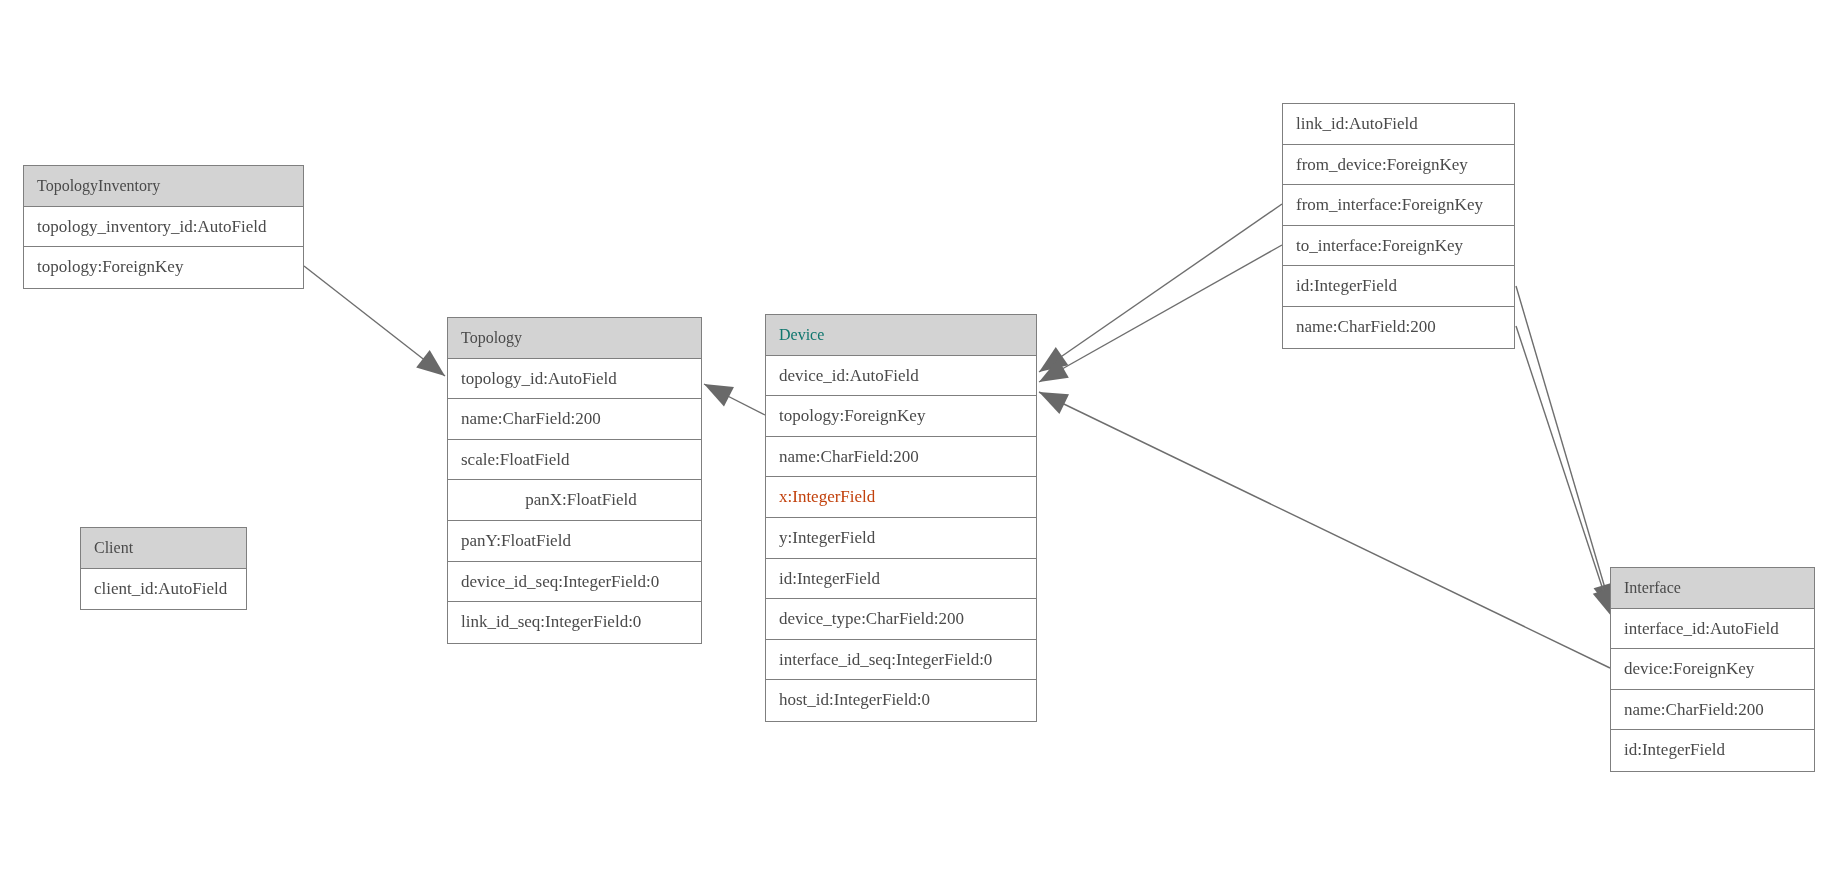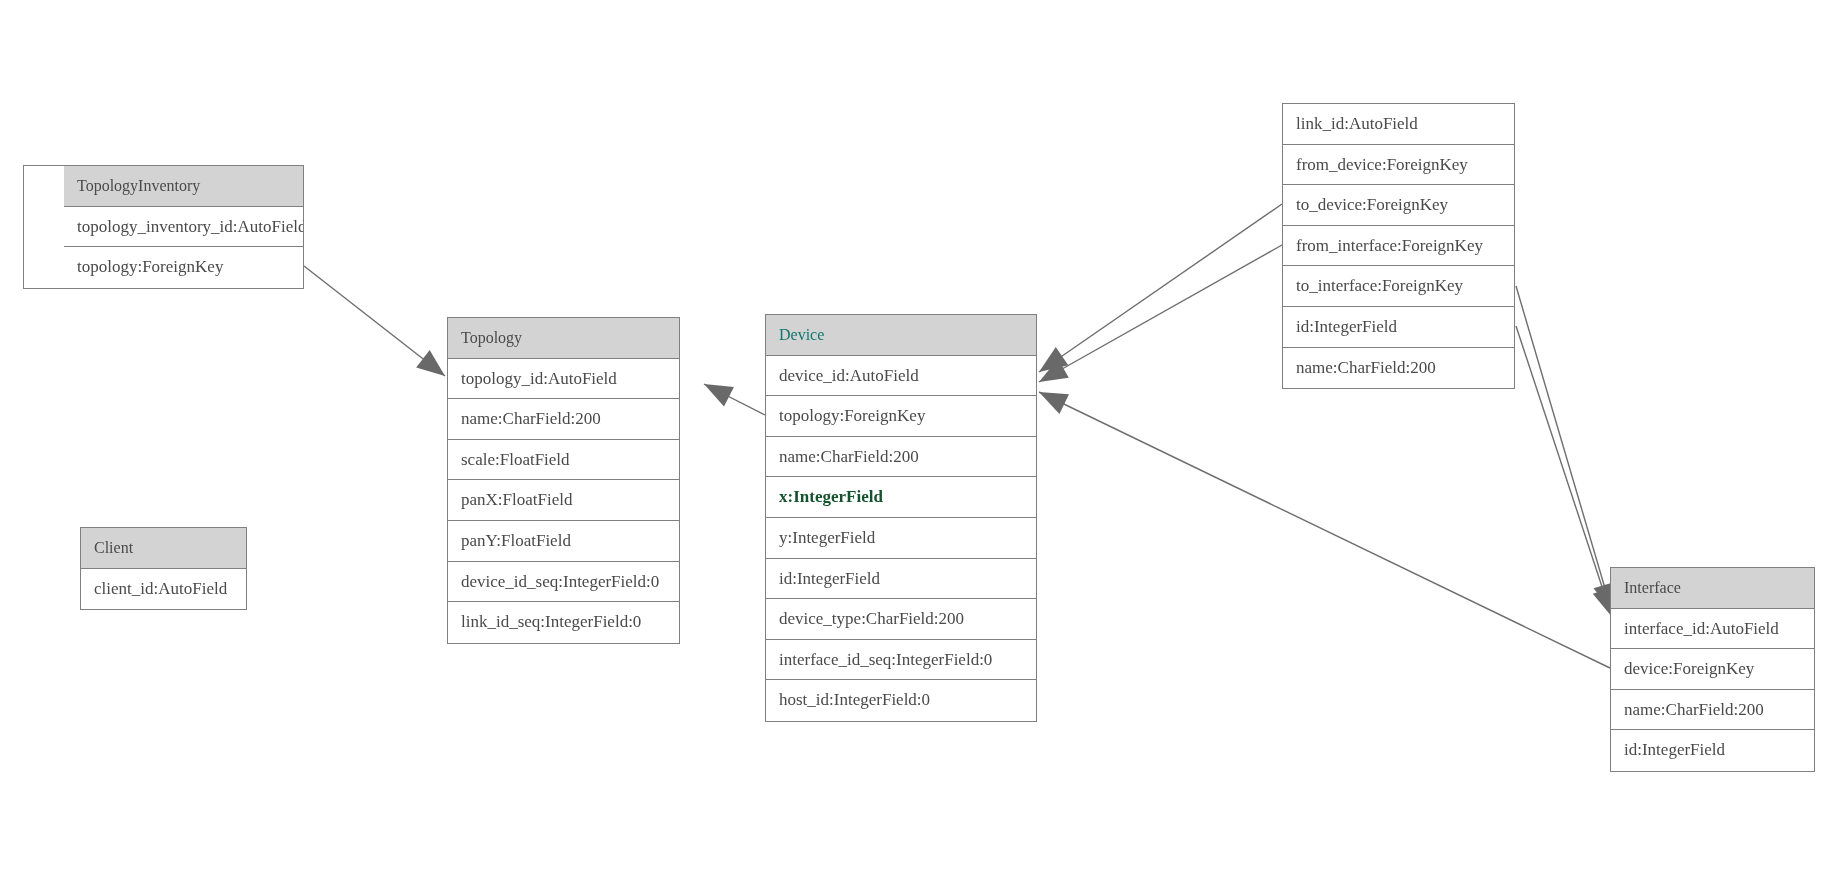--- a/index.html
+++ b/index.html
@@ -83,55 +83,54 @@
         <line class="rel-line" x1="304" y1="266" x2="445" y2="376" marker-end="url(#arrowhead)"></line>
         <line class="rel-line" x1="765" y1="415" x2="704" y2="384" marker-end="url(#arrowhead)"></line>
         <line class="rel-line" x1="1282" y1="204" x2="1039" y2="372" marker-end="url(#arrowhead)"></line>
         <line class="rel-line" x1="1282" y1="245" x2="1039" y2="382" marker-end="url(#arrowhead)"></line>
         <line class="rel-line" x1="1610" y1="668" x2="1039" y2="392" marker-end="url(#arrowhead)"></line>
         <line class="rel-line" x1="1516" y1="286" x2="1612" y2="612" marker-end="url(#arrowhead)"></line>
         <line class="rel-line" x1="1516" y1="326" x2="1612" y2="617" marker-end="url(#arrowhead)"></line>
       </g>
   </svg>
 
-<div class="entity" style="left: 23px; top: 165px; width: 281px; padding-left: 40px;">
+<div class="entity" style="left: 23px; top: 165px; width: 281px;">
       <div class="entity-header" style="color: rgb(74, 74, 74);">TopologyInventory</div>
       <div class="entity-row" style="color: rgb(74, 74, 74);">topology_inventory_id:AutoField</div>
       <div class="entity-row" style="color: rgb(74, 74, 74);">topology:ForeignKey</div>
     </div>
-    <div class="entity" style="left: 447px; top: 317px; width: 233px;">
+    <div class="entity" style="left: 447px; top: 317px; width: 255px;">
       <div class="entity-header" style="color: rgb(74, 74, 74);">Topology</div>
       <div class="entity-row" style="color: rgb(74, 74, 74);">topology_id:AutoField</div>
       <div class="entity-row" style="color: rgb(74, 74, 74);">name:CharField:200</div>
       <div class="entity-row" style="color: rgb(74, 74, 74);">scale:FloatField</div>
-      <div class="entity-row" style="color: rgb(74, 74, 74);">panX:FloatField</div>
+      <div class="entity-row" style="color: rgb(74, 74, 74); text-align: center;">panX:FloatField</div>
       <div class="entity-row" style="color: rgb(74, 74, 74);">panY:FloatField</div>
       <div class="entity-row" style="color: rgb(74, 74, 74);">device_id_seq:IntegerField:0</div>
       <div class="entity-row" style="color: rgb(74, 74, 74);">link_id_seq:IntegerField:0</div>
     </div>
     <div class="entity" style="left: 80px; top: 527px; width: 167px;">
       <div class="entity-header" style="color: rgb(74, 74, 74);">Client</div>
       <div class="entity-row" style="color: rgb(74, 74, 74);">client_id:AutoField</div>
     </div>
     <div class="entity" style="left: 765px; top: 314px; width: 272px;">
       <div class="entity-header" style="color: #0f766e;">Device</div>
       <div class="entity-row" style="color: rgb(74, 74, 74);">device_id:AutoField</div>
       <div class="entity-row" style="color: rgb(74, 74, 74);">topology:ForeignKey</div>
       <div class="entity-row" style="color: rgb(74, 74, 74);">name:CharField:200</div>
-      <div class="entity-row" style="color: #14532d; font-weight: bold;">x:IntegerField</div>
+      <div class="entity-row" style="color: #c2410c;">x:IntegerField</div>
       <div class="entity-row" style="color: rgb(74, 74, 74);">y:IntegerField</div>
       <div class="entity-row" style="color: rgb(74, 74, 74);">id:IntegerField</div>
       <div class="entity-row" style="color: rgb(74, 74, 74);">device_type:CharField:200</div>
       <div class="entity-row" style="color: rgb(74, 74, 74);">interface_id_seq:IntegerField:0</div>
       <div class="entity-row" style="color: rgb(74, 74, 74);">host_id:IntegerField:0</div>
     </div>
     <div class="entity" style="left: 1282px; top: 103px; width: 233px;">
       <div class="entity-row" style="color: rgb(74, 74, 74);">link_id:AutoField</div>
       <div class="entity-row" style="color: rgb(74, 74, 74);">from_device:ForeignKey</div>
-      <div class="entity-row" style="color: rgb(74, 74, 74);">to_device:ForeignKey</div>
       <div class="entity-row" style="color: rgb(74, 74, 74);">from_interface:ForeignKey</div>
       <div class="entity-row" style="color: rgb(74, 74, 74);">to_interface:ForeignKey</div>
       <div class="entity-row" style="color: rgb(74, 74, 74);">id:IntegerField</div>
       <div class="entity-row" style="color: rgb(74, 74, 74);">name:CharField:200</div>
     </div>
     <div class="entity" style="left: 1610px; top: 567px; width: 205px;">
       <div class="entity-header" style="color: rgb(74, 74, 74);">Interface</div>
       <div class="entity-row" style="color: rgb(74, 74, 74);">interface_id:AutoField</div>
       <div class="entity-row" style="color: rgb(74, 74, 74);">device:ForeignKey</div>
       <div class="entity-row" style="color: rgb(74, 74, 74);">name:CharField:200</div>

